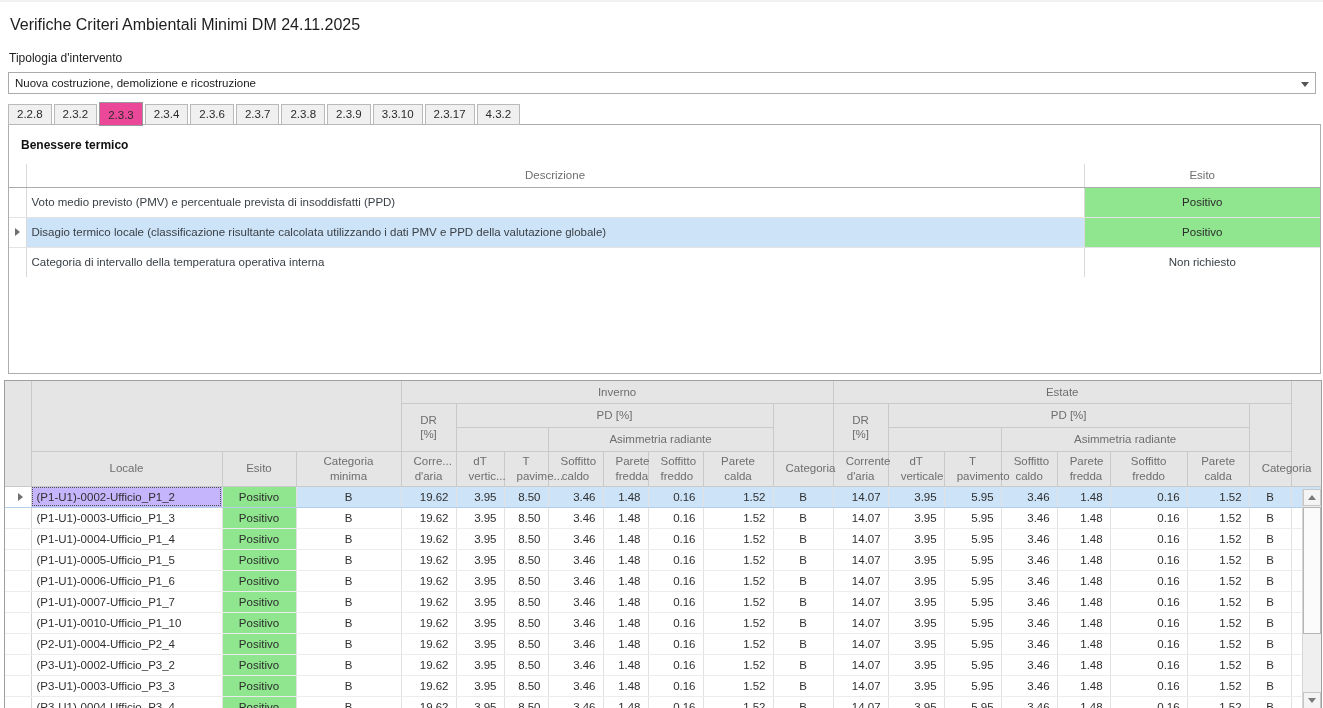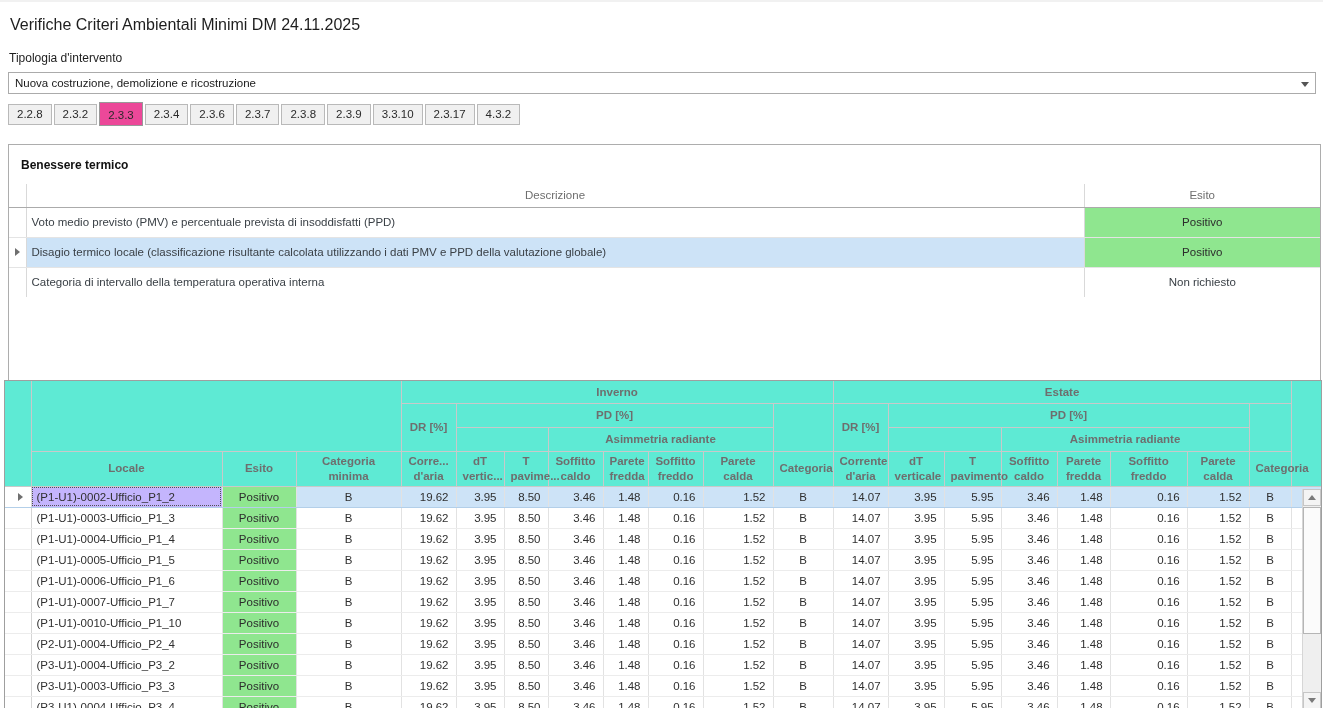--- a/index.html
+++ b/index.html
@@ -20,21 +20,21 @@
     border-left:4px solid transparent; border-right:4px solid transparent; border-top:5px solid #555; }
 
   
   .tabstrip { position:absolute; top:100px; left:8px; height:23px; display:flex; align-items:flex-end; z-index:2; }
   .tab { background:#f0f0f0; border:1px solid #b9b9b9; padding:3px 8px 4px 8px; margin-right:2px;
     color:#2a2a2a; cursor:default; }
   .tab.active { background:#ec4899; border-color:#999; padding-top:6px; margin-bottom:-1px; position:relative; z-index:3; }
 
   
   .tab-content { position:absolute; top:122px; left:8px; width:1313px; height:250px;
-    border:1px solid #adadad; background:#fff;margin-top:20px; }
+    border:1px solid #adadad; background:#fff; }
   .group-title { margin:13px 0 0 12px; font-weight:bold; font-size:12px; color:#111; }
 
   table { border-collapse:collapse; table-layout:fixed; }
   .b-table { position:absolute; top:39px; left:0; width:100%; border:hidden; }
   .b-table th { height:23px; font-weight:normal; color:#6e6e6e; text-align:center;
     border-top:1px solid #d7d7d7; border-bottom:1px solid #ababab; }
   .b-table th.desc-h, .b-table td.desc { border-left:1px solid #d9d9d9; }
   .b-table th.es-h,  .b-table td.es  { border-left:1px solid #d9d9d9; }
   .b-table td { height:30px; border-bottom:1px solid #e4e4e4; color:#3a4046; overflow:hidden; white-space:nowrap; }
   .b-table td.desc { padding-left:5px; }
@@ -42,22 +42,22 @@
   .b-table tr.sel td.desc { background:var(--sel); }
   td.es.pos { background:var(--pos); color:#2c2c2c; text-align:center; }
 
   .arrow { display:inline-block; width:0; height:0; border-top:4px solid transparent;
     border-bottom:4px solid transparent; border-left:5px solid #6f6f6f; margin-left:5px; }
 
   
   .lower { position:absolute; top:378px; left:4px; width:1318px; height:330px;
     border:1px solid #9f9f9f; background:#fff; overflow:hidden; }
   .g-table { width:100%; border:hidden; }
-  .g-table thead th { font-weight:bold; color:#6e6e6e; text-align:center; vertical-align:middle;
-    border:1px solid #c9c9c9; background:#5eead4; white-space:pre-line; line-height:1.25; padding:0 6px; }
+  .g-table thead th { font-weight:normal; color:#6e6e6e; text-align:center; vertical-align:middle;
+    border:1px solid #c9c9c9; background:#e5e5e5; white-space:pre-line; line-height:1.25; padding:0 12px; }
   .g-table tr.h1 th { height:22px; }
   .g-table tr.h2 th { height:24px; }
   .g-table tr.h3 th { height:24px; }
   .g-table tr.h4 th { height:35px; }
   .g-table tbody td { height:21px; border-right:1px solid #e2e2e2; border-bottom:1px solid #ececec;
     color:#2f2f2f; overflow:hidden; white-space:nowrap; background:#fff; }
   .g-table tbody td.ind { border-right:1px solid #d5d5d5; text-align:center; padding:0; }
   .g-table tbody td.locale { padding-left:5px; }
   .g-table tbody td.num { text-align:right; padding-right:7px; }
   .g-table tbody td.ctr { text-align:center; }
@@ -403,21 +403,21 @@
           <td class="num">5.95</td>
           <td class="num">3.46</td>
           <td class="num">1.48</td>
           <td class="num">0.16</td>
           <td class="num">1.52</td>
           <td class="ctr">B</td>
           <td class="fill"></td>
         </tr>
         <tr>
           <td class="ind"></td>
-          <td class="locale">(P3-U1)-0004-Ufficio_P3_2</td>
+          <td class="locale">(P3-U1)-0002-Ufficio_P3_2</td>
           <td class="es pos">Positivo</td>
           <td class="ctr">B</td>
           <td class="num">19.62</td>
           <td class="num">3.95</td>
           <td class="num">8.50</td>
           <td class="num">3.46</td>
           <td class="num">1.48</td>
           <td class="num">0.16</td>
           <td class="num">1.52</td>
           <td class="ctr">B</td>

